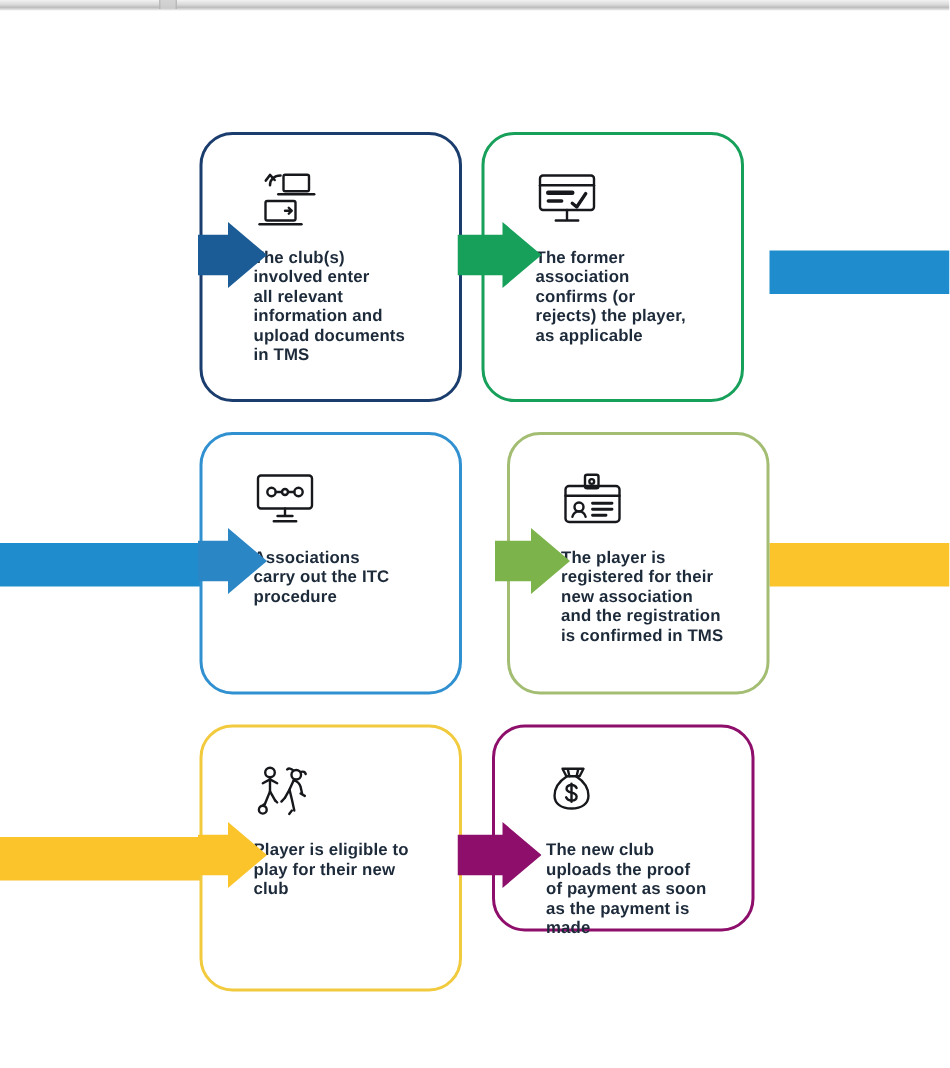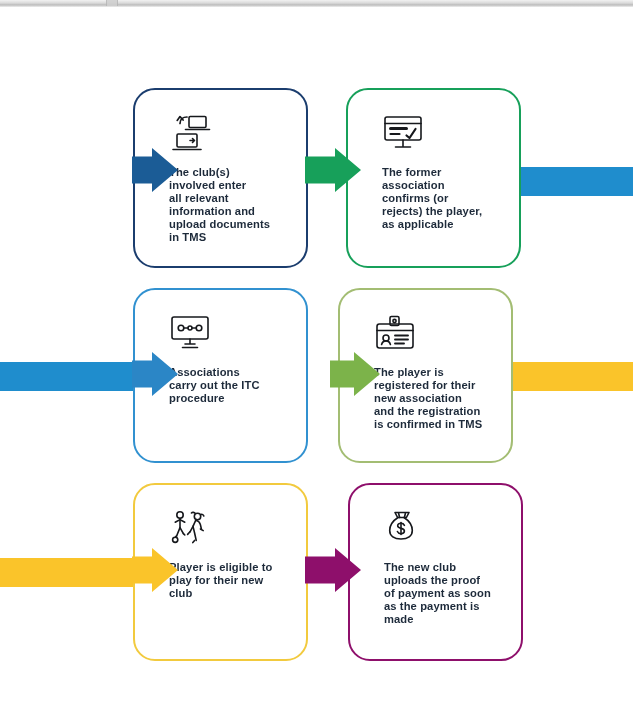--- a/index.html
+++ b/index.html
@@ -75,21 +75,21 @@
           </svg>
         </span>
         <div class="ctext">The club(s)
 involved enter
 all relevant
 information and
 upload documents
 in TMS</div>
       </div>
     </div>
-    <div class="card" style="left: 346px; top: 88px; width: 175px; height: 180px; border-color: rgb(23, 160, 90);">
+    <div class="card" style="left: 321px; top: 88px; width: 175px; height: 180px; border-color: rgb(23, 160, 90);">
       <div class="card-inner">
         <span class="icon">
           <svg width="42" height="38" viewBox="0 0 42 38" fill="none" stroke="#16181c" stroke-width="1.6" stroke-linecap="round" stroke-linejoin="round">
             <rect x="3" y="3" width="36" height="23" rx="2"></rect>
             <path d="M3 9.5h36"></path>
             <path d="M8.5 14.5h16" stroke-width="3"></path>
             <path d="M8.5 20h9" stroke-width="2.2"></path>
             <path d="M24.5 21.5l3 2.5 6-9" stroke-width="2.2"></path>
             <path d="M21 26v6M13.5 33h15"></path>
           </svg>
@@ -154,21 +154,21 @@
             <path d="M26.8 11.2c2.4.6 4 2 4.6 4.4l1 4.4"></path>
             <path d="M24 17.4l1.6 6.6 1.6 7.4"></path>
             <path d="M21 22.8l-2.4 2.6M25.6 31.4l-1.8 2.2M31.4 20l2.8 1.6"></path>
           </svg>
         </span>
         <div class="ctext">Player is eligible to
 play for their new
 club</div>
       </div>
     </div>
-    <div class="card" style="left: 348px; top: 483px; width: 175px; height: 178px; border-color: rgb(142, 15, 107);">
+    <div class="card" style="left: 328px; top: 483px; width: 175px; height: 138px; border-color: rgb(142, 15, 107);">
       <div class="card-inner">
         <span class="icon">
           <svg width="34" height="34" viewBox="0 0 34 34" fill="none" stroke="#16181c" stroke-width="1.6" stroke-linecap="round" stroke-linejoin="round">
             <path d="M14 8.5c-5 3.2-8.3 8-8.3 13 0 5.3 4.5 8.5 11.3 8.5s11.3-3.2 11.3-8.5c0-5-3.3-9.8-8.3-13"></path>
             <path d="M13.6 8.5h8.8l2.6-5H11z"></path>
             <path d="M14.6 4.2l1 4.3M21.4 4.2l-1 4.3"></path>
             <path d="M17 13.5v12" stroke-width="1.6"></path>
             <path d="M20.4 16.3c-.6-1.3-1.9-2-3.4-2-2 0-3.3 1-3.3 2.5s1.2 2.1 3.3 2.6c2.1.5 3.4 1.1 3.4 2.7 0 1.6-1.4 2.6-3.4 2.6-1.7 0-3-.8-3.6-2.2"></path>
           </svg>
         </span>

